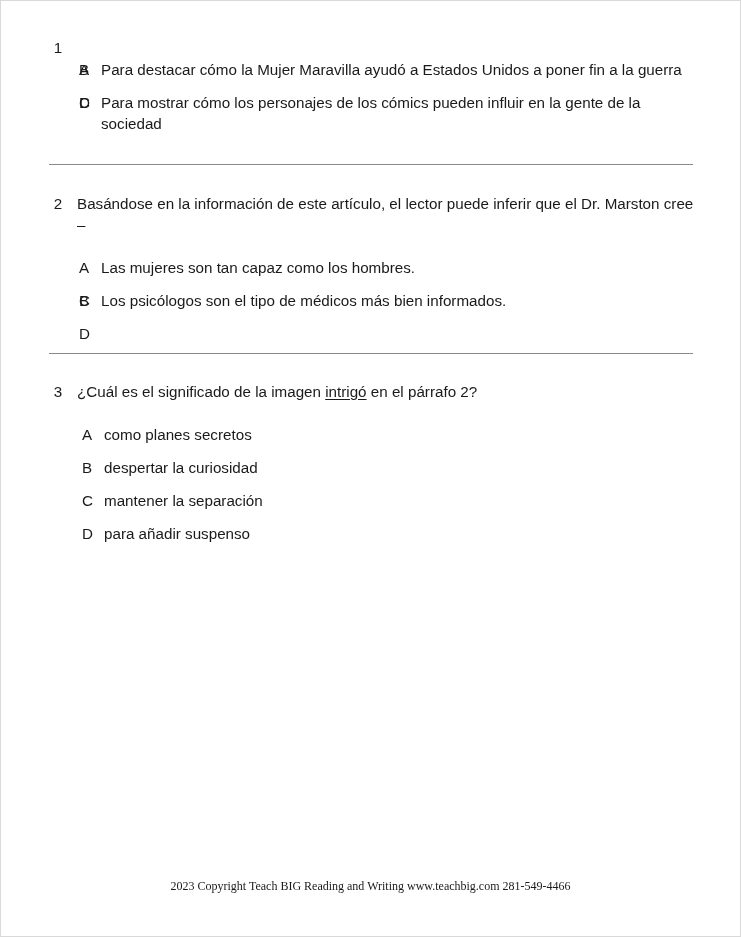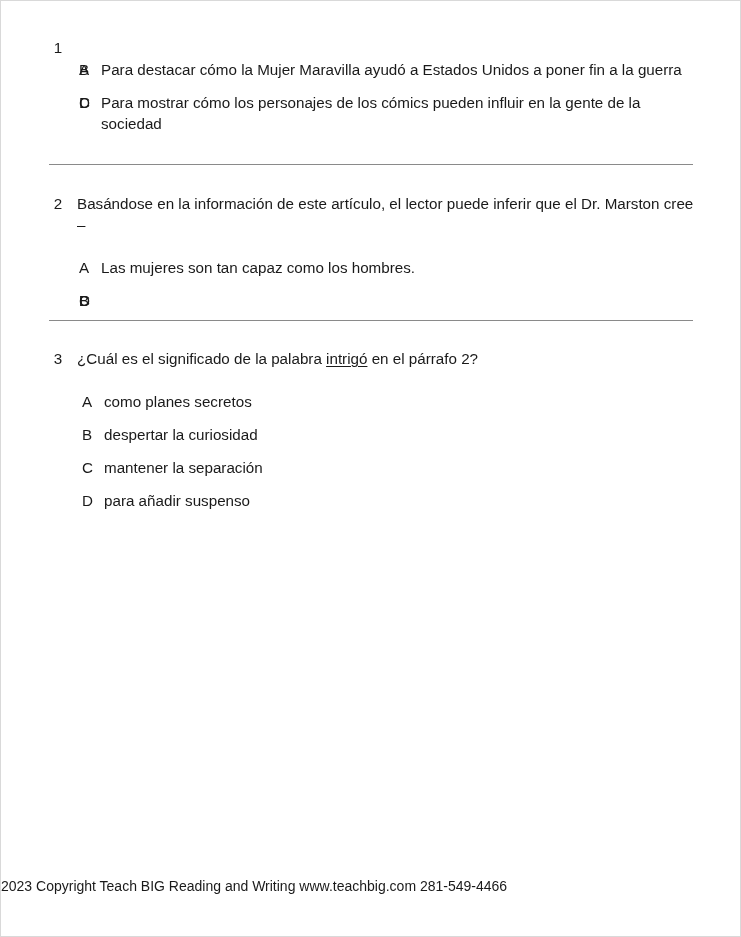--- a/index.html
+++ b/index.html
@@ -105,23 +105,23 @@
     text-decoration: underline;
     text-underline-offset: 2px;
     text-align: center;
   }
 
   .footer {
     position: absolute;
     left: 0;
     right: 0;
     bottom: 42px;
-    text-align: left;
-    font-family: Liberation Sans, sans-serif;
-    font-size: 14px;
+    text-align: center;
+    font-family: Liberation Serif, serif;
+    font-size: 12px;
     line-height: 16px;
     color: #1a1a1a;
   }
 
   
   .gap-q1-top   { height: 36px; }
   .gap-stem-opt { height: 10px; }
   .gap-before-div-1 { height: 30px; }
   .gap-after-div-1  { height: 28px; }
   .gap-before-div-2 { height: 30px; }
@@ -175,35 +175,36 @@
       <ul class="options">
         <li class="option">
           <span class="option-letter">A</span>
           <span>Las mujeres son tan capaz como los hombres.</span>
         </li>
         <li class="option">
           <span class="option-letter">B</span>
         </li>
         <li class="option">
           <span class="option-letter">C</span>
+          <span>Los psicólogos son el tipo de médicos más bien informados.</span>
         </li>
         <li class="option">
           <span class="option-letter">D</span>
         </li>
       </ul>
     </div>
 
     <div class="gap-before-div-2"></div>
     <div class="divider"></div>
     <div class="gap-after-div-2"></div>
 
     <div class="question-block indent-deep">
       <div class="q-stem">
         <span class="q-number">3</span>
-        <span>¿Cuál es el significado de la palabra </span><span class="underline-term">intrigó</span><span> en el párrafo 2?</span>
+        <span>¿Cuál es el significado de la imagen </span><span class="underline-term">intrigó</span><span> en el párrafo 2?</span>
       </div>
 
       <div class="gap-stem-opt"></div>
 
       <ul class="options">
         <li class="option">
           <span class="option-letter">A</span>
           <span>como planes secretos</span>
         </li>
         <li class="option">

